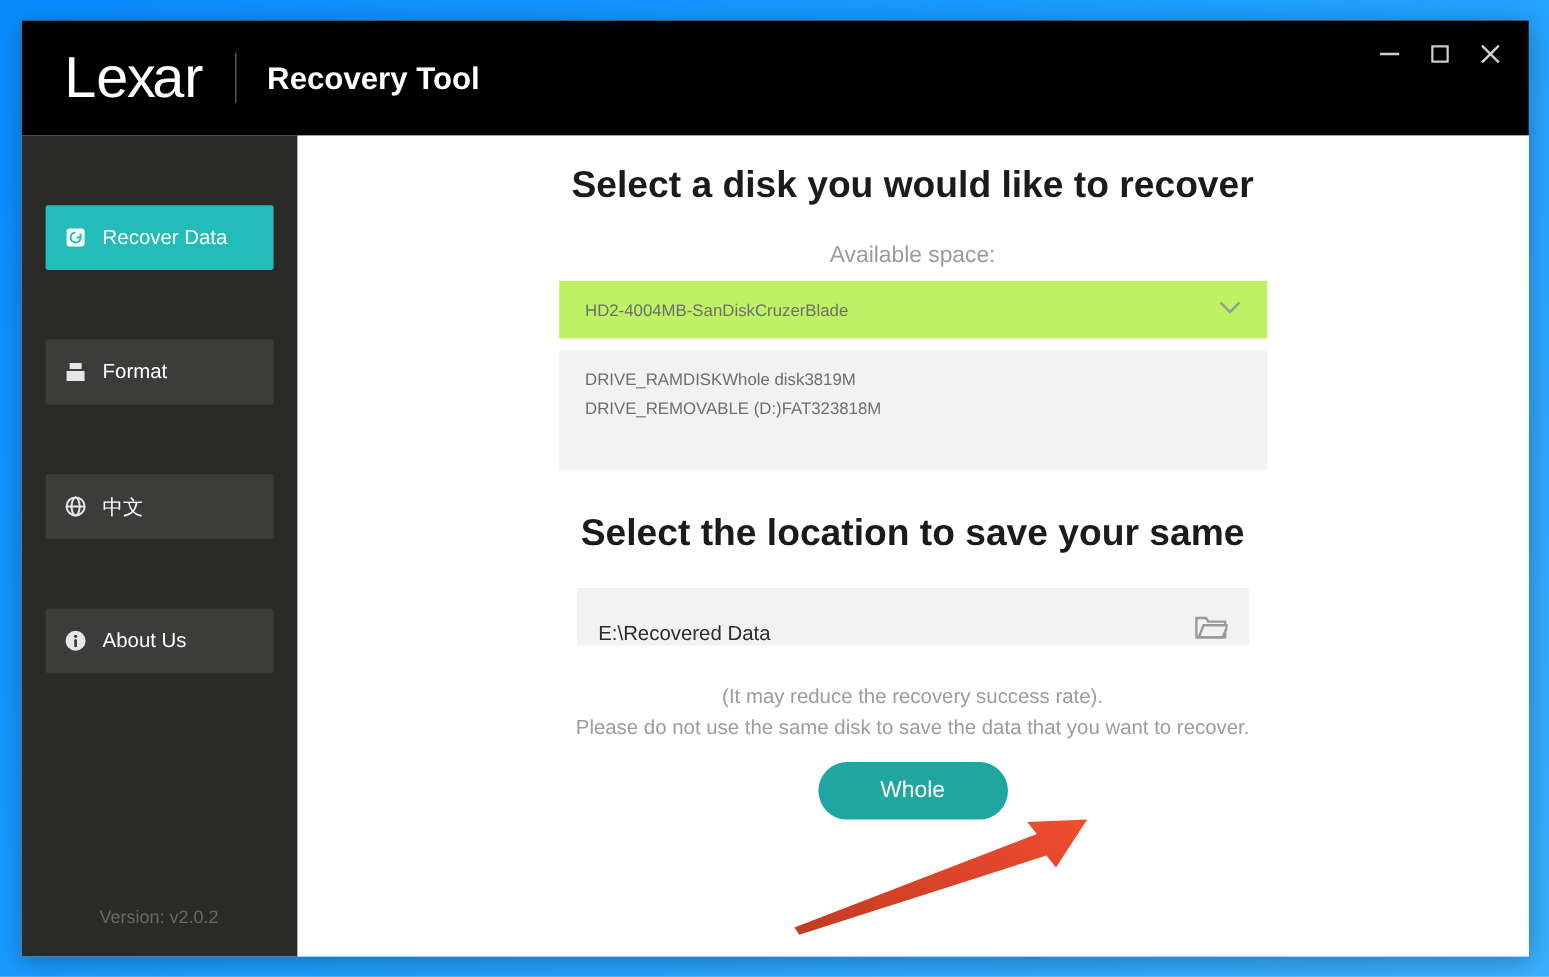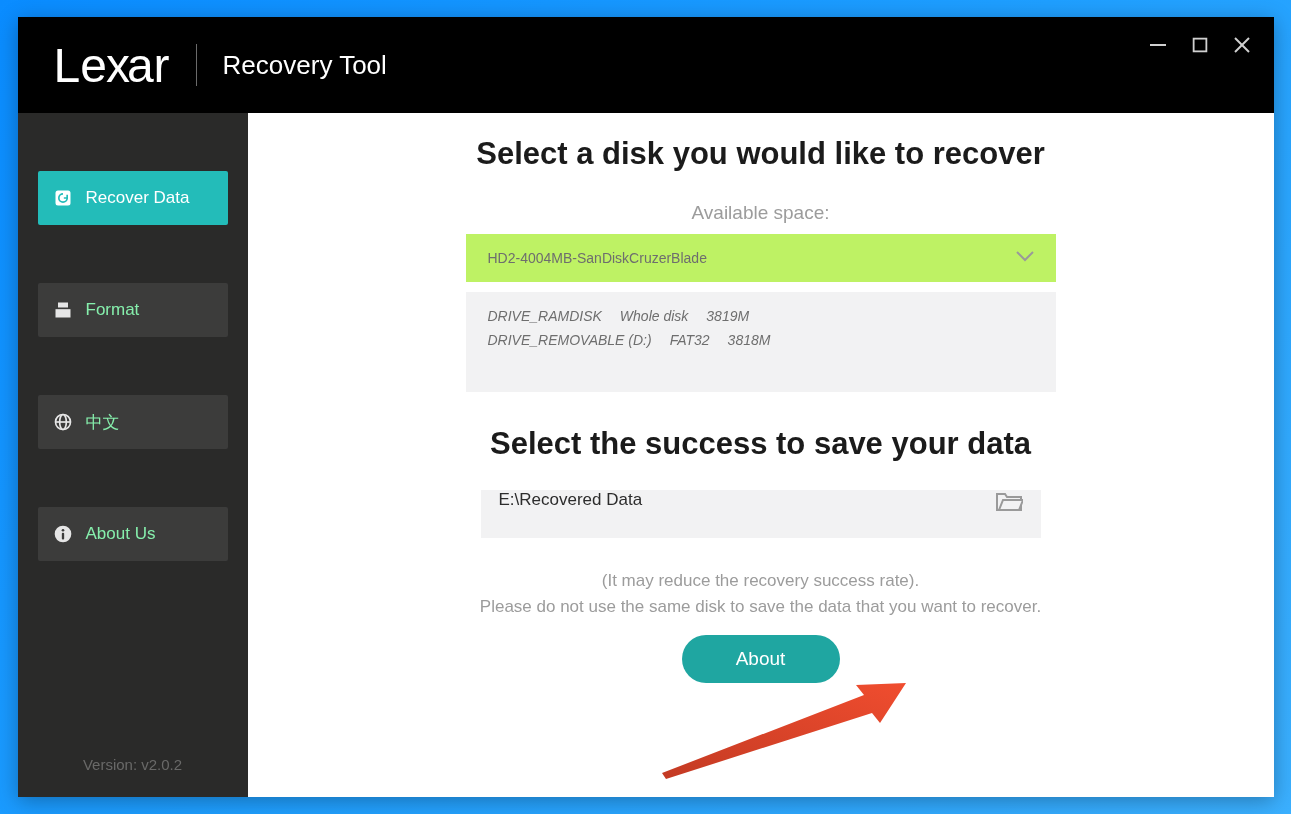--- a/index.html
+++ b/index.html
@@ -27,42 +27,42 @@
   .logo-wrap { display: flex; align-items: center; gap: 26px; }
   .logo {
     color: #ffffff; font-size: 48px; font-weight: 400;
     letter-spacing: 0px; display: flex; align-items: center;
   }
   .logo .x { position: relative; display: inline-block; margin: 0 -1px; }
   .logo .ar { margin-left: -2px; }
   .divider {
     width: 1px; height: 42px; background: #6a6a6a;
   }
-  .app-title { color: #ffffff; font-size: 26px; font-weight: 400; }
+  .app-title { color: #ffffff; font-size: 26px; font-weight: 700; }
   .win-controls {
     position: absolute; right: 18px; top: 14px;
     display: flex; gap: 14px; align-items: center;
   }
   .win-btn {
     width: 28px; height: 28px; color: #d0d0d0;
     display: flex; align-items: center; justify-content: center;
     cursor: pointer;
   }
   .body { flex: 1; display: flex; min-height: 0; }
   .sidebar {
     width: 230px; background: #2a2a29;
     display: flex; flex-direction: column;
     padding: 58px 20px 12px 20px;
     gap: 58px;
     position: relative;
   }
   .side-item {
     height: 54px;
     background: #3c3c3b;
-    color: #86efac;
+    color: #ffffff;
     display: flex; align-items: center;
     padding: 0 14px; gap: 12px;
     font-size: 17px;
     cursor: pointer;
     border-radius: 2px;
   }
   .side-item.active {
     background: #23bcb9;
     color: #ffffff;
   }
@@ -96,29 +96,29 @@
     display: flex; align-items: center; justify-content: space-between;
     padding: 0 22px; cursor: pointer;
     color: #6e6e6e; font-size: 14px;
   }
   .dropdown .caret { color: #9a9a9a; }
   .options-panel {
     background: #f2f2f3; margin-top: 10px;
     padding: 12px 22px 40px 22px;
     color: #6e6e6e; font-size: 14px;
   }
-  .opt-row { display: flex; gap: 18px; padding: 4px 0; cursor: pointer; font-style: italic; }
+  .opt-row { display: flex; padding: 4px 0; cursor: pointer; }
   .heading2 {
     font-size: 31px; font-weight: 700; color: #1b1b1b;
     text-align: center; margin-top: 34px;
   }
   .save-row {
     width: 560px; background: #f2f2f3; height: 48px;
     margin-top: 28px;
-    display: flex; align-items: flex-start; justify-content: space-between;
+    display: flex; align-items: flex-end; justify-content: space-between;
     padding: 0 18px;
   }
   .save-row .path { color: #2c2c2c; font-size: 17px; }
   .folder-btn { color: #9a9a9a; cursor: pointer; }
   .warn {
     color: #9c9c9c; font-size: 17px; text-align: center;
     margin-top: 30px; line-height: 1.5;
   }
   .next-btn {
     margin-top: 16px;
@@ -233,39 +233,39 @@
             <span>3819M</span>
           </div>
           <div class="opt-row">
             <span>DRIVE_REMOVABLE (D:)</span>
             <span>FAT32</span>
             <span>3818M</span>
           </div>
         </div>
       </div>
 
-      <div class="heading2">Select the success to save your data</div>
+      <div class="heading2">Select the location to save your same</div>
 
       <div class="save-row">
         <span class="path">E:\Recovered Data</span>
         <span class="folder-btn">
           <svg width="28" height="22" viewBox="0 0 28 22">
               <path d="M2 4 L10 4 L12 7 L26 7 L26 20 L2 20 Z" fill="none" stroke="currentColor" stroke-width="2"></path>
               <path d="M4 20 L8 10 L28 10 L24 20 Z" fill="#f2f2f3" stroke="currentColor" stroke-width="2"></path>
             </svg>
         </span>
       </div>
 
       <div class="warn">
         <div>(It may reduce the recovery success rate).</div>
         <div>Please do not use the same disk to save the data that you want to recover.</div>
       </div>
 
       <button class="next-btn">
-        <span>About</span>
+        <span>Whole</span>
       </button>
 
       <svg class="arrow-annot" width="260" height="110" viewBox="0 0 260 110">
         <defs>
           <linearGradient id="ag" x1="0" y1="1" x2="1" y2="0">
             <stop offset="0" stop-color="#c33a23"></stop>
             <stop offset="1" stop-color="#f04d2f"></stop>
           </linearGradient>
         </defs>
         <path d="M8 102 L210 24 L202 14 L252 12 L226 52 L218 42 L12 108 Z" fill="url(#ag)"></path>

